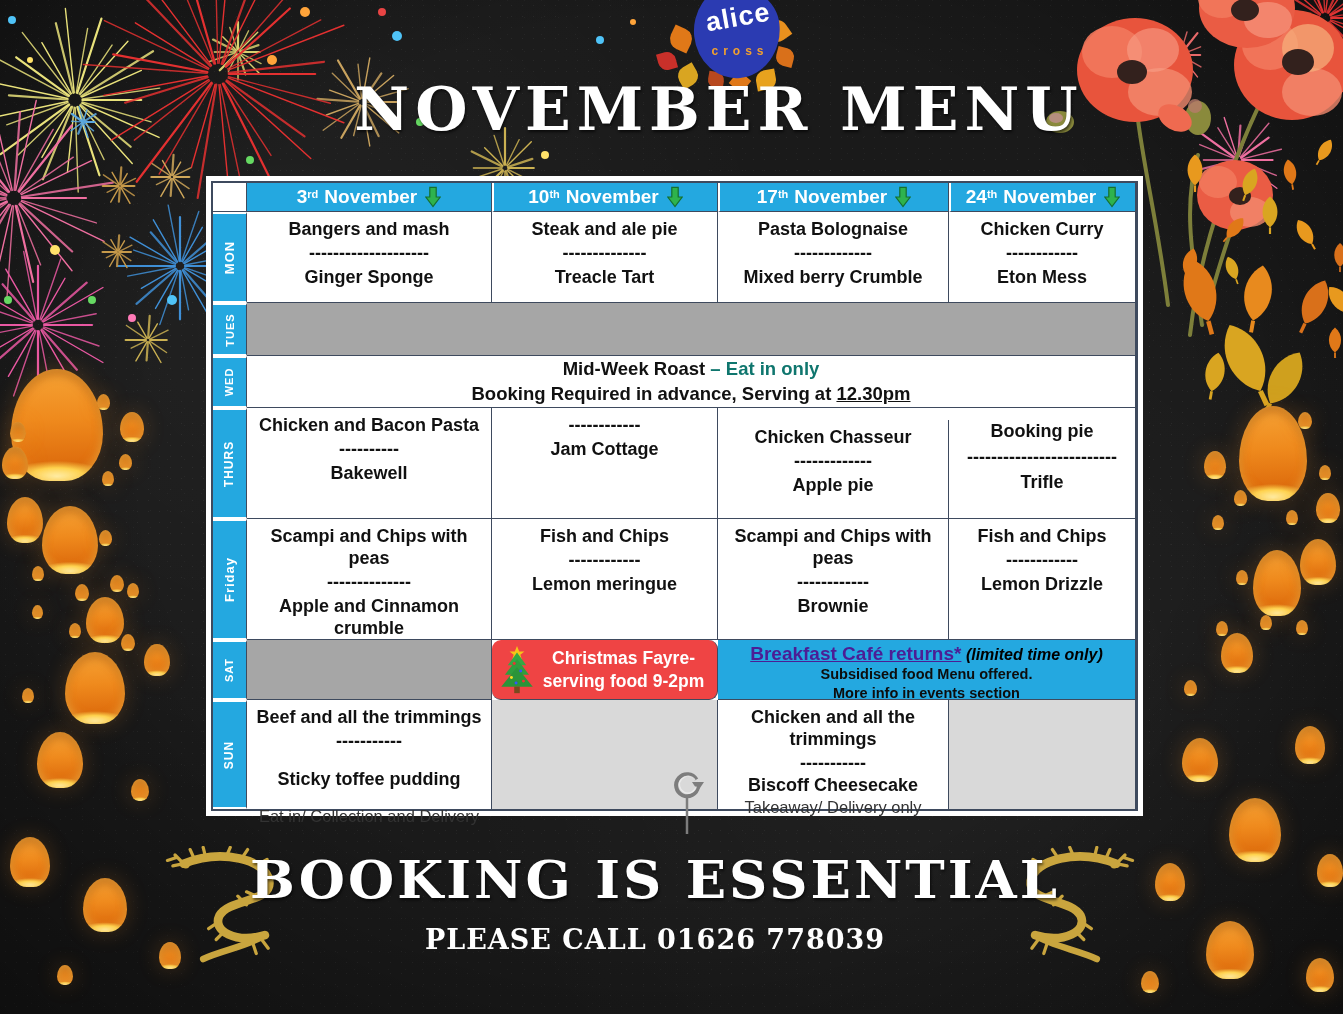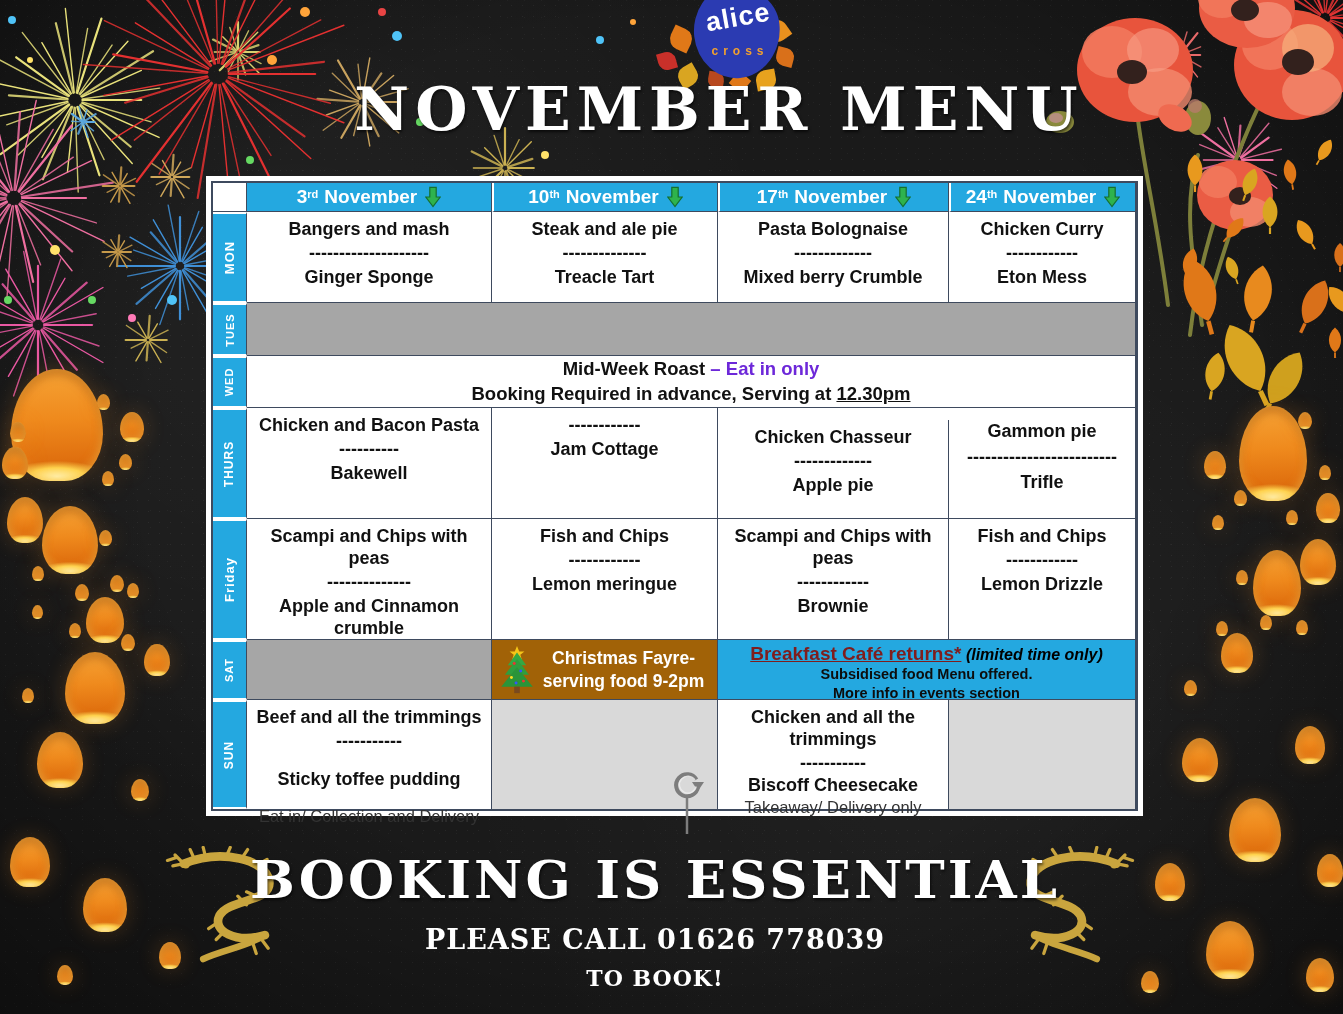--- a/index.html
+++ b/index.html
@@ -59,26 +59,26 @@
   .cell{background:#fff;color:#111;text-align:center;padding:5px 4px 16px 4px;}
   .cell .l{font-weight:bold;font-size:18px;line-height:1.22;margin:2px 0;}
   .cell .sep{letter-spacing:0;}
   .cell .note{font-weight:normal;font-size:16.5px;color:#333;margin-top:1px;}
   .vcenter{display:flex;flex-direction:column;justify-content:center;}
   .grey{background:#a6a6a6;}
   .lightgrey{background:#d9d9d9;}
   .spanrow{grid-column:2/6;}
   .wedcell{display:flex;flex-direction:column;justify-content:center;background:#fff;
     text-align:center;font-weight:bold;font-size:18.5px;color:#111;line-height:1.35;}
-  .red{color:#6d28d9;}
+  .red{color:#0f766e;}
   .u{text-decoration:underline;}
-  .redcell{background:#a16207;display:flex;align-items:center;padding:3px 6px;}
+  .redcell{background:#ef4444;display:flex;align-items:center;padding:3px 6px;border-radius:9px;}
   .redcell .txt{flex:1;text-align:center;color:#fff;font-weight:bold;font-size:17.5px;line-height:1.3;}
   .bluecell{grid-column:4/6;background:#24a8e0;text-align:center;padding-top:3px;}
-  .bf-title{color:#7f1d1d;font-weight:bold;font-size:19px;text-decoration:underline;}
+  .bf-title{color:#4c1d95;font-weight:bold;font-size:19px;text-decoration:underline;}
   .bf-tag{color:#000000;font-weight:bold;font-style:italic;font-size:16px;}
   .bf-sub{color:#0d0d0d;font-weight:bold;font-size:14.5px;line-height:1.3;}
   
   #rotate-handle{left:668px;top:770px;width:38px;height:66px;z-index:6;}
 </style>
 </head>
 <body>
 
 <div id="deco">
   <svg id="fireworks-svg" width="1343" height="1014" style="position:absolute;left:0;top:0;">
@@ -745,21 +745,21 @@
     <div class="cell" style="grid-row:5;grid-column:3;">
       <div class="l sep">------------</div>
       <div class="l">Jam Cottage</div>
     </div>
     <div class="cell" style="grid-row:5;grid-column:4;margin-top:12px;">
       <div class="l">Chicken Chasseur</div>
       <div class="l sep">-------------</div>
       <div class="l">Apple pie</div>
     </div>
     <div class="cell vcenter" style="grid-row:5;grid-column:5;">
-      <div class="l">Gammon pie</div>
+      <div class="l">Booking pie</div>
       <div class="l sep">-------------------------</div>
       <div class="l">Trifle</div>
     </div>
 
     <div class="cell" style="grid-row:6;grid-column:2;">
       <div class="l">Scampi and Chips with peas</div>
       <div class="l sep">--------------</div>
       <div class="l">Apple and Cinnamon crumble</div>
     </div>
     <div class="cell" style="grid-row:6;grid-column:3;">
@@ -823,14 +823,13 @@
 <svg id="rotate-handle" class="abs" viewBox="0 0 38 66">
   <line x1="19" y1="26" x2="19" y2="64" stroke="#7d7d7d" stroke-width="2.5"></line>
   <path d="M28.5,9.5 A11,11 0 1 0 30,17" fill="none" stroke="#7d7d7d" stroke-width="4"></path>
   <polygon points="24,12 36,12 30,21" fill="#7d7d7d"></polygon>
   <path d="M27,10 A8.5,8.5 0 1 0 28.2,16.5" fill="none" stroke="#efefef" stroke-width="1.4" opacity=".8"></path>
 </svg>
 
 <div id="footer" class="abs">
   <div class="slab h">BOOKING IS ESSENTIAL</div>
   <div class="slab c">PLEASE CALL 01626 778039</div>
-  <div class="slab b">TO BOOK!</div>
 </div>
 
 </body></html>

